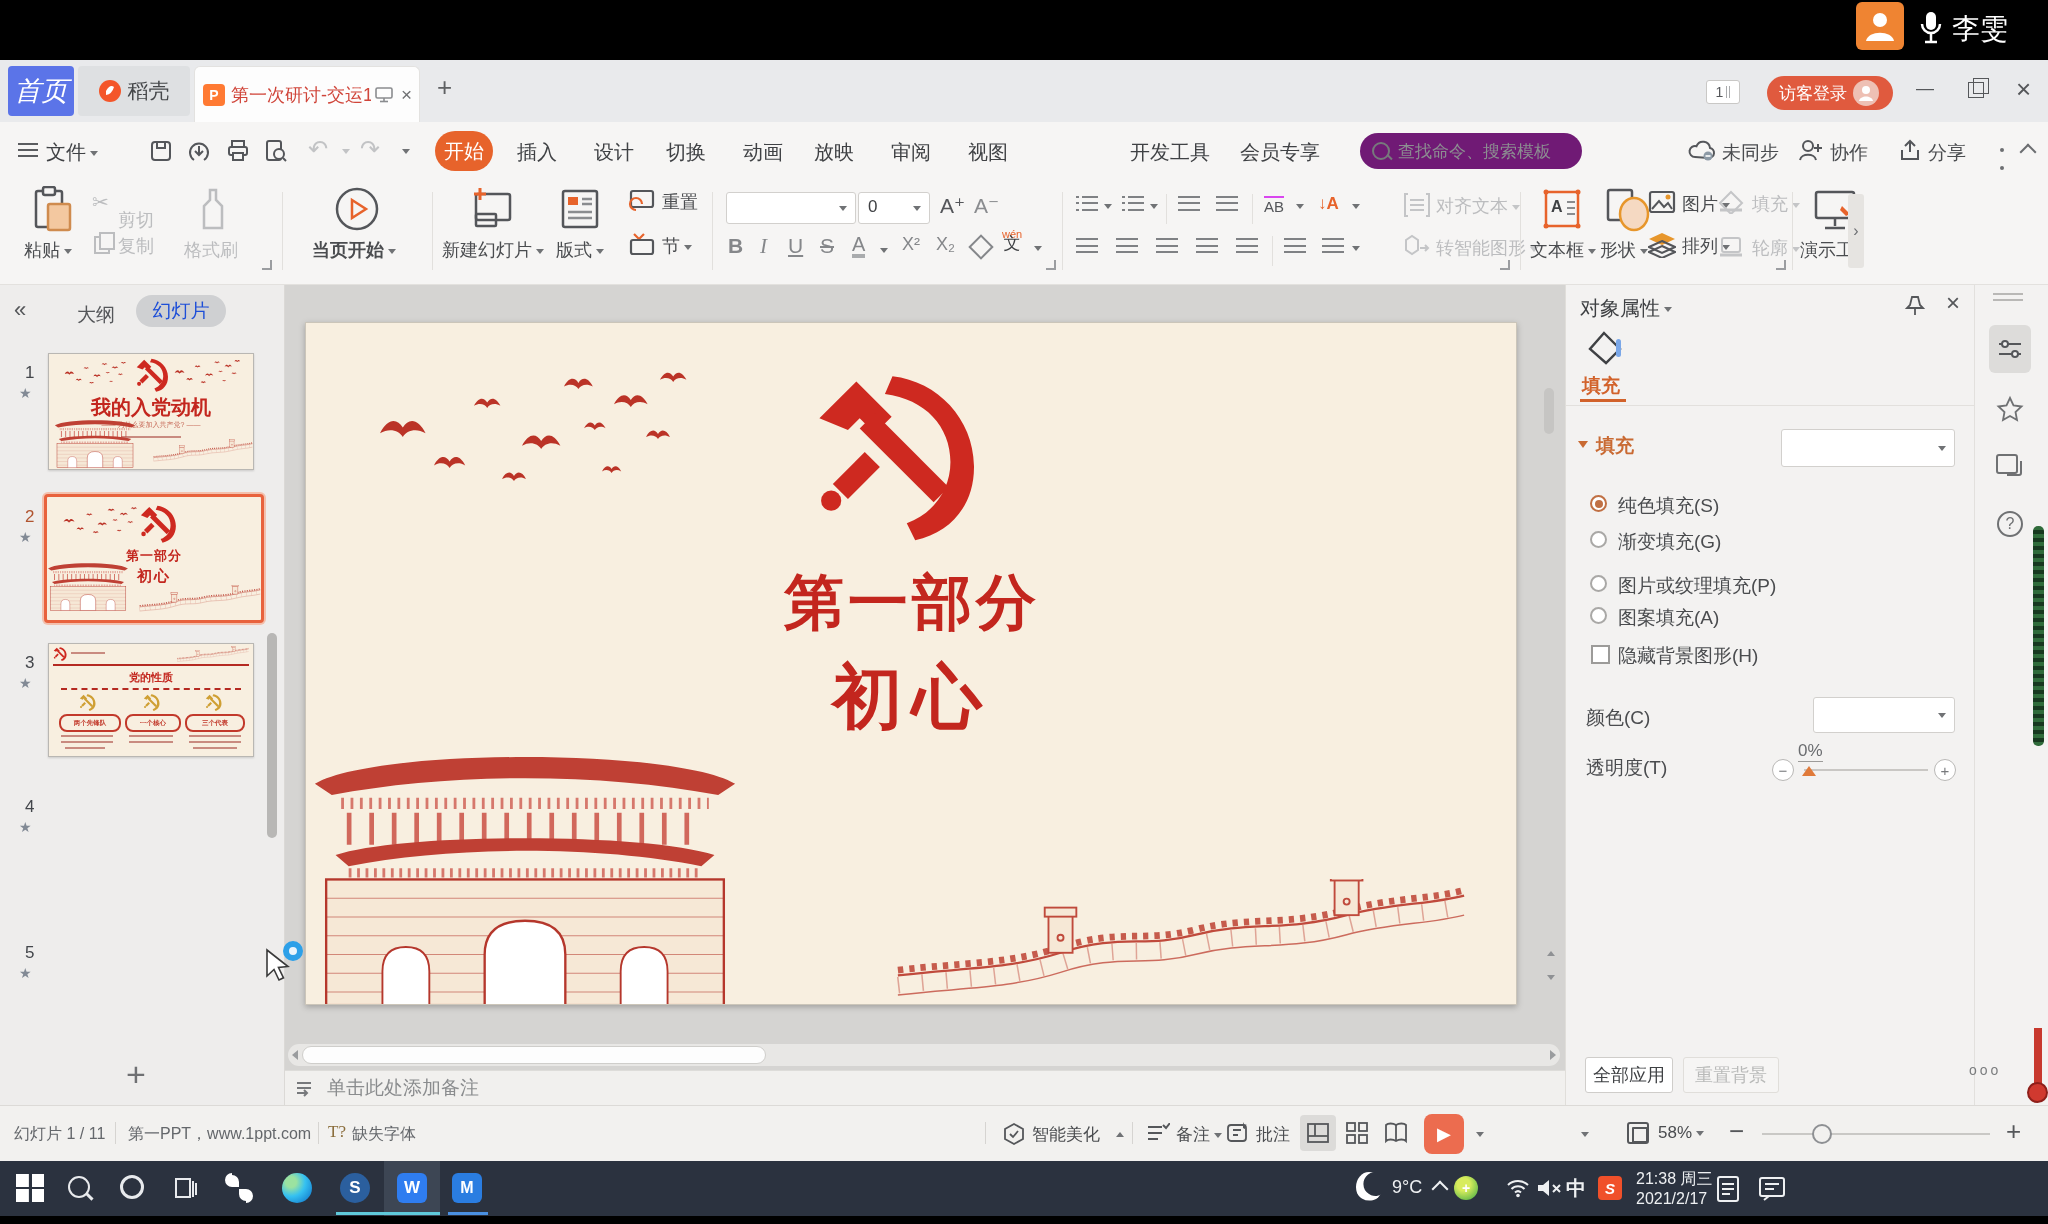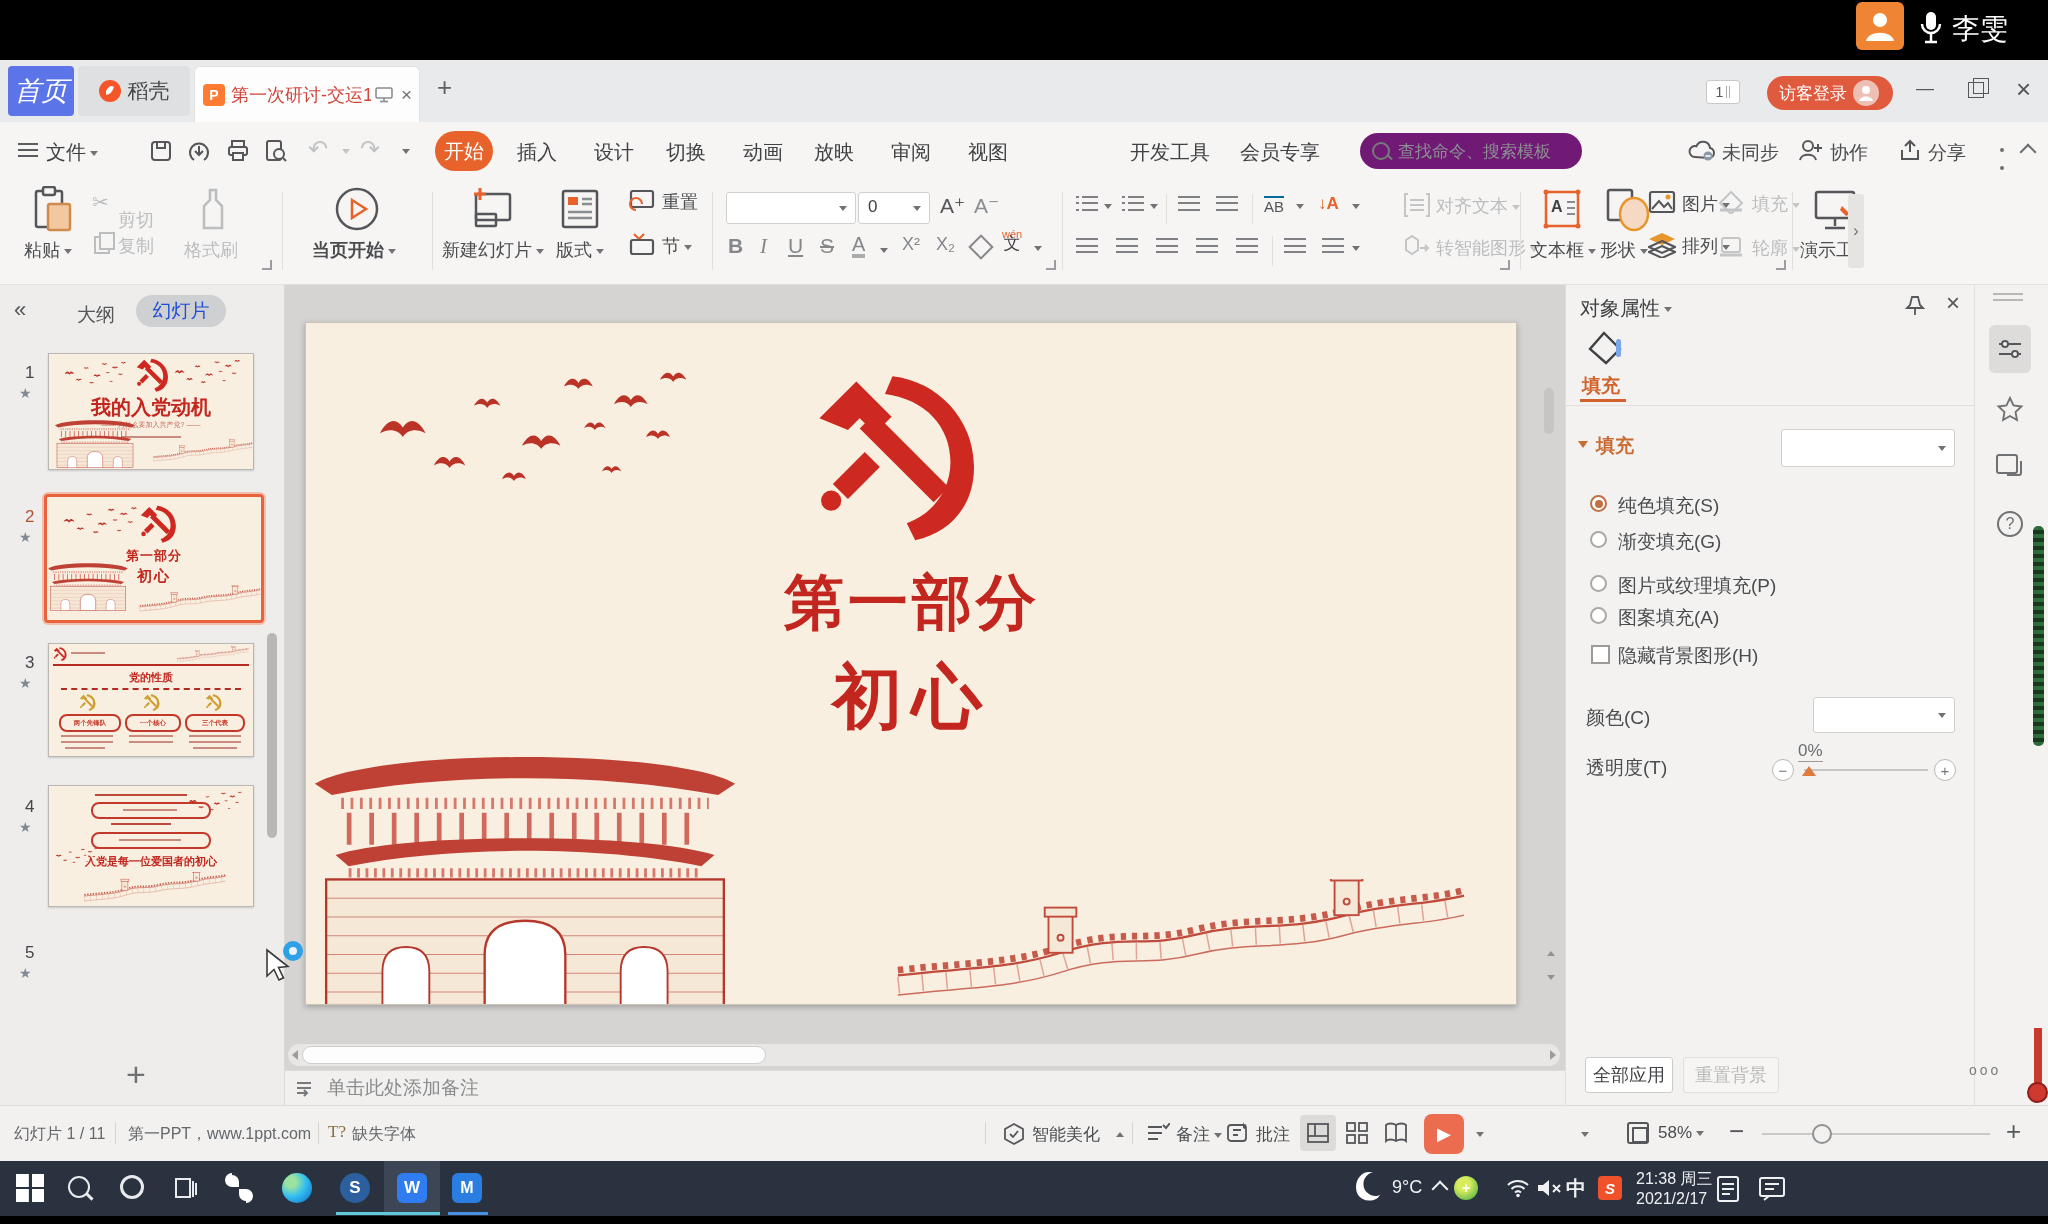--- a/index.html
+++ b/index.html
@@ -286,21 +286,21 @@
     <i class="vr" style="left:1062px;top:12px;height:78px;"></i>
 
     <span class="abs ln" style="left:1076px;top:16px;"></span>
       <i class="car abs" style="left:1100px;top:24px;"></i>
     <span class="abs ln" style="left:1122px;top:16px;"></span>
       <i class="car abs" style="left:1146px;top:24px;"></i>
     <i class="vr" style="left:1166px;top:14px;height:30px;"></i>
     <span class="abs lnp" style="left:1178px;top:16px;"></span>
     <span class="abs lnp" style="left:1216px;top:16px;"></span>
     <i class="vr" style="left:1252px;top:14px;height:30px;"></i>
-    <span class="abs" style="left:1264px;top:16px;font-size:15px;color:#54565a;border-top:2px solid #0369a1;">AB</span>
+    <span class="abs" style="left:1264px;top:16px;font-size:15px;color:#54565a;border-top:2px solid #d946ef;">AB</span>
       <i class="car abs" style="left:1292px;top:24px;"></i>
     <span class="abs" style="left:1318px;top:14px;font-size:17px;color:#e7632b;font-weight:bold;">↓A</span>
       <i class="car abs" style="left:1348px;top:24px;"></i>
     <span class="abs lnp" style="left:1076px;top:58px;"></span>
     <span class="abs lnp" style="left:1116px;top:58px;"></span>
     <span class="abs lnp" style="left:1156px;top:58px;"></span>
     <span class="abs lnp" style="left:1196px;top:58px;"></span>
     <span class="abs lnp" style="left:1236px;top:58px;"></span>
     <i class="vr" style="left:1272px;top:56px;height:30px;"></i>
     <span class="abs lnp" style="left:1284px;top:58px;"></span>
@@ -460,40 +460,20 @@
       <i class="tinybar" style="left:12px;top:91px;width:52px;height:1.5px;"></i>
         <i class="tinybar" style="left:12px;top:97px;width:52px;height:1.5px;"></i>
         <i class="tinybar" style="left:16px;top:103px;width:40px;height:1.5px;"></i>
       <i class="tinybar" style="left:80px;top:91px;width:44px;height:1.5px;"></i>
         <i class="tinybar" style="left:80px;top:97px;width:44px;height:1.5px;"></i>
       <i class="tinybar" style="left:140px;top:91px;width:52px;height:1.5px;"></i>
         <i class="tinybar" style="left:140px;top:97px;width:52px;height:1.5px;"></i>
         <i class="tinybar" style="left:144px;top:103px;width:44px;height:1.5px;"></i>
     </div>
 
-    <div class="thumb" style="left:48px;top:500px;width:204px;height:120px;">
-      <i class="tinybar" style="left:46px;top:8px;width:92px;background:#bb4a3c;"></i>
-      <div class="pill3" style="left:42px;top:16px;width:116px;height:13px;">
-          <i class="tinybar" style="left:30px;top:5px;width:54px;"></i>
-        </div>
-      <i class="tinybar" style="left:62px;top:37px;width:60px;background:#bb4a3c;"></i>
-      <div class="pill3" style="left:42px;top:46px;width:116px;height:13px;">
-          <i class="tinybar" style="left:26px;top:5px;width:62px;"></i>
-        </div>
-      <svg class="abs" style="left:138px;top:4px;width:58px;height:26px;color:#bb3327;" viewBox="0 0 320 150">
-          <use href="#sym-birds"></use>
-        </svg>
-      <div class="abs serif" style="left:0;top:68px;width:204px;text-align:center;font-size:11px;font-weight:bold;color:#c3261e;">入党是每一位爱国者的初心</div>
-      <svg class="abs" style="left:6px;top:60px;width:44px;height:22px;color:#bb3327;" viewBox="0 0 320 150">
-          <use href="#sym-birds"></use>
-        </svg>
-      <svg class="abs" style="left:14px;top:86px;width:184px;height:32px;" viewBox="0 0 760 170">
-          <use href="#sym-wall"></use>
-        </svg>
-    </div>
 
 
     <span class="abs" style="left:126px;top:770px;font-size:34px;color:#6f7073;">+</span>
     <div class="abs" style="left:267px;top:348px;width:10px;height:205px;background:#b8b7b5;border-radius:5px;"></div>
   </div>
 
   <div class="abs" style="left:285px;top:285px;width:1280px;height:820px;background:#d5d4d2;">
 
     <div class="abs" style="left:20px;top:37px;width:1212px;height:683px;background:#f8efe0;border:1px solid #cbc5b9;box-shadow:0 2px 6px rgba(0,0,0,.25);box-sizing:border-box;overflow:hidden;">
       <svg class="abs" style="left:70px;top:40px;width:320px;height:150px;color:#bb3327;" viewBox="0 0 320 150">

